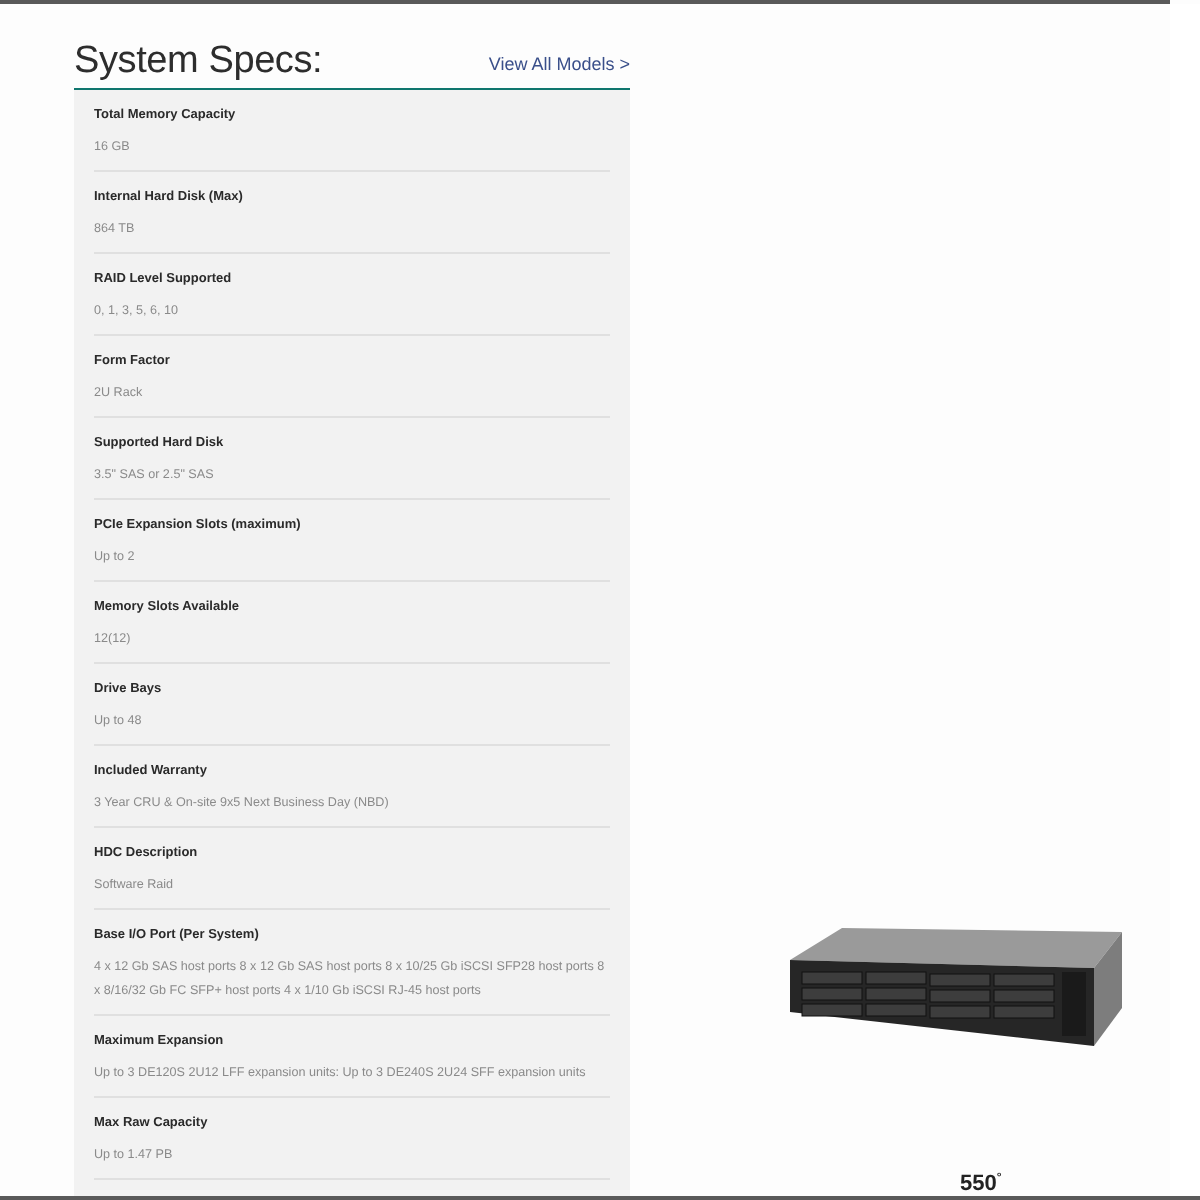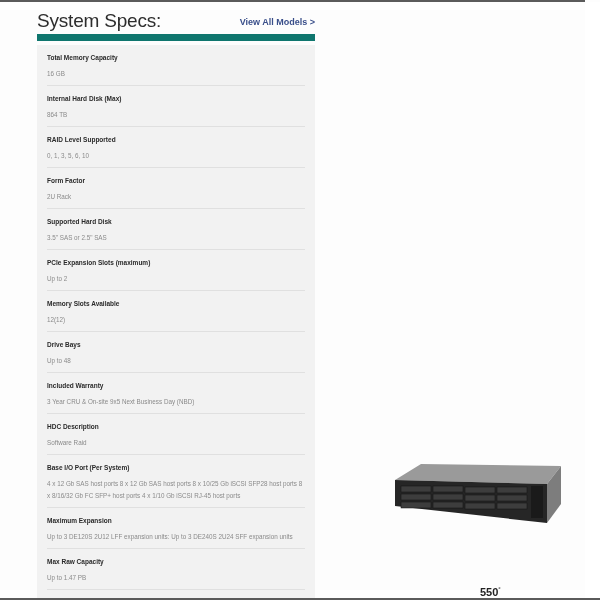--- a/index.html
+++ b/index.html
@@ -6,25 +6,25 @@
   body {
     width: 600px; height: 600px; overflow: hidden; position: relative;
     background: #fdfdfd;
     font-family: "Liberation Sans", "DejaVu Sans", sans-serif;
   }
   .top-rule { position: absolute; left: 0; top: 0; width: 585px; height: 2px; background: #5a5a5a; }
   .bottom-rule { position: absolute; left: 0; top: 598px; width: 600px; height: 2px; background: #5a5a5a; }
   .right-strip { position: absolute; right: 0; top: 2px; width: 15px; height: 596px; background: #ffffff; }
 
   .header {
-    position: absolute; left: 37px; top: 10px; width: 278px; height: 24px;
+    position: absolute; left: 37px; top: 20px; width: 278px; height: 24px;
     border-bottom: 7px solid #0f766e;
   }
   .title { position: absolute; left: 0; top: 0; font-size: 19px; color: #2d2d2d; letter-spacing: -0.2px; }
-  .view-all { position: absolute; right: 0; top: 7px; font-size: 9px; font-weight: bold; color: #3a4f8a; cursor: pointer; text-decoration: none; }
+  .view-all { position: absolute; right: 0; top: 7px; font-size: 9px; font-weight: normal; color: #3a4f8a; cursor: pointer; text-decoration: none; }
 
   .panel {
     position: absolute; left: 37px; top: 45px; width: 278px; height: 560px;
     background: #f2f2f2;
   }
   .spec-list { list-style: none; margin: 0; padding: 0 10px; }
   .spec {
     border-bottom: 1px solid #e0e0e0;
     padding: 8px 0 5px 0;
   }

